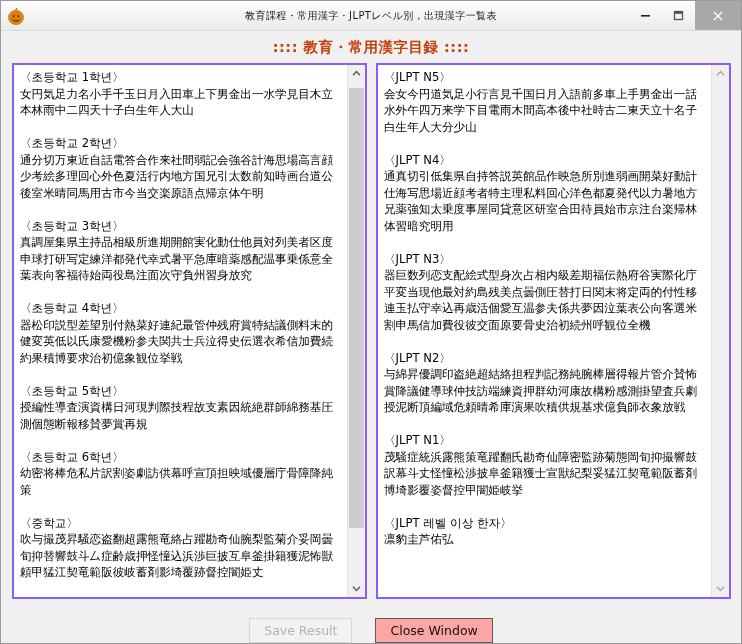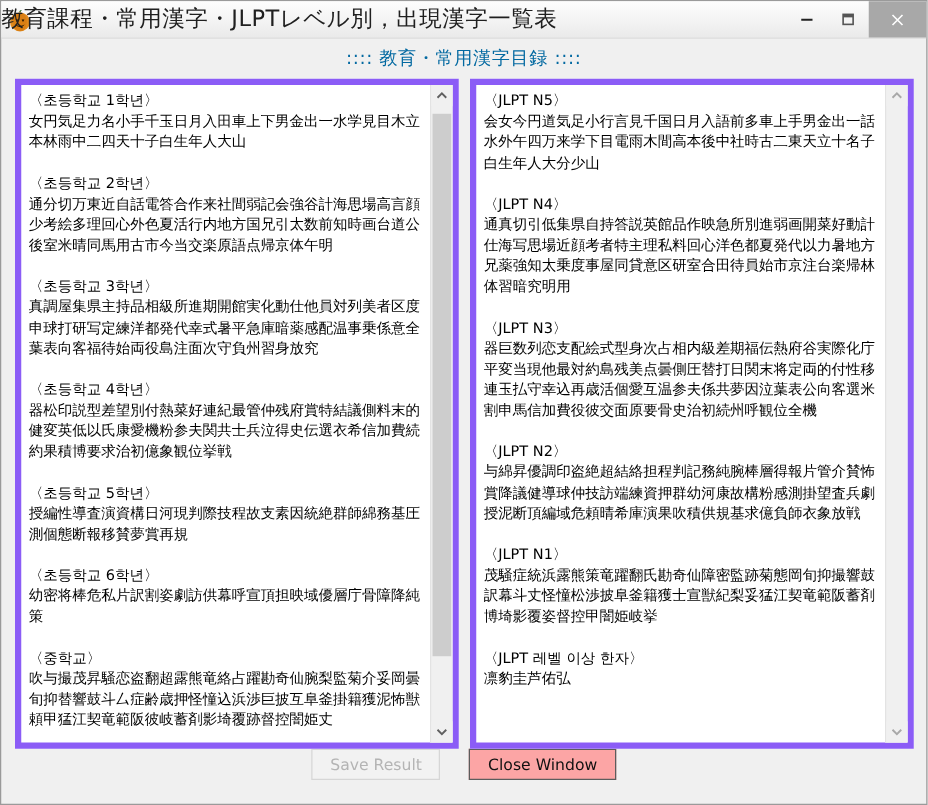--- a/index.html
+++ b/index.html
@@ -43,21 +43,22 @@
     flex: 0 0 22px;
     position: relative;
   }
   .title-text {
     position: absolute;
     left: 0;
     right: 0;
     top: 0;
     height: 29px;
     line-height: 29px;
-    font-size: 18px;
+    text-align: center;
+    font-size: 10px;
     color: #202020;
     letter-spacing: 0.4px;
     pointer-events: none;
   }
   .win-buttons {
     margin-left: auto;
     display: flex;
     align-items: stretch;
     height: 29px;
   }
@@ -80,39 +81,39 @@
   
   .headers {
     flex: 0 0 32px;
     display: flex;
     padding: 0;
   }
   .hdr {
     flex: 1 1 50%;
     text-align: center;
     font-size: 14.5px;
-    font-weight: normal;
-    color: #0369a1;
+    font-weight: bold;
+    color: #c2410c;
     line-height: 32px;
     letter-spacing: 0.5px;
   }
 
   
   .panels {
     flex: 1 1 auto;
     display: flex;
     padding: 0 10px 0 11px;
     gap: 9px;
     min-height: 0;
   }
   .panel {
     flex: 1 1 50%;
     position: relative;
     background: #ffffff;
-    border: 5px solid #8b5cf6;
+    border: 2px solid #8b5cf6;
     box-sizing: border-box;
     display: flex;
     min-width: 0;
   }
   .panel-text {
     flex: 1 1 auto;
     padding: 4px 3px 3px 6px;
     font-family: "DejaVu Sans", "Liberation Sans", sans-serif;
     font-size: 11.6px;
     line-height: 16.5px;
@@ -153,21 +154,21 @@
     left: 1px;
     right: 1px;
     background: #cdcdcd;
   }
   .sb-thumb.left-thumb { top: 6px; bottom: 52px; }
 
   
   .footer {
     flex: 0 0 44px;
     display: flex;
-    align-items: flex-start;
+    align-items: flex-end;
     justify-content: center;
     gap: 23px;
   }
   .btn {
     font-family: "DejaVu Sans", "Liberation Sans", sans-serif;
     font-size: 12.5px;
     padding: 4px 14px;
     min-width: 98px;
     box-sizing: border-box;
     text-align: center;

